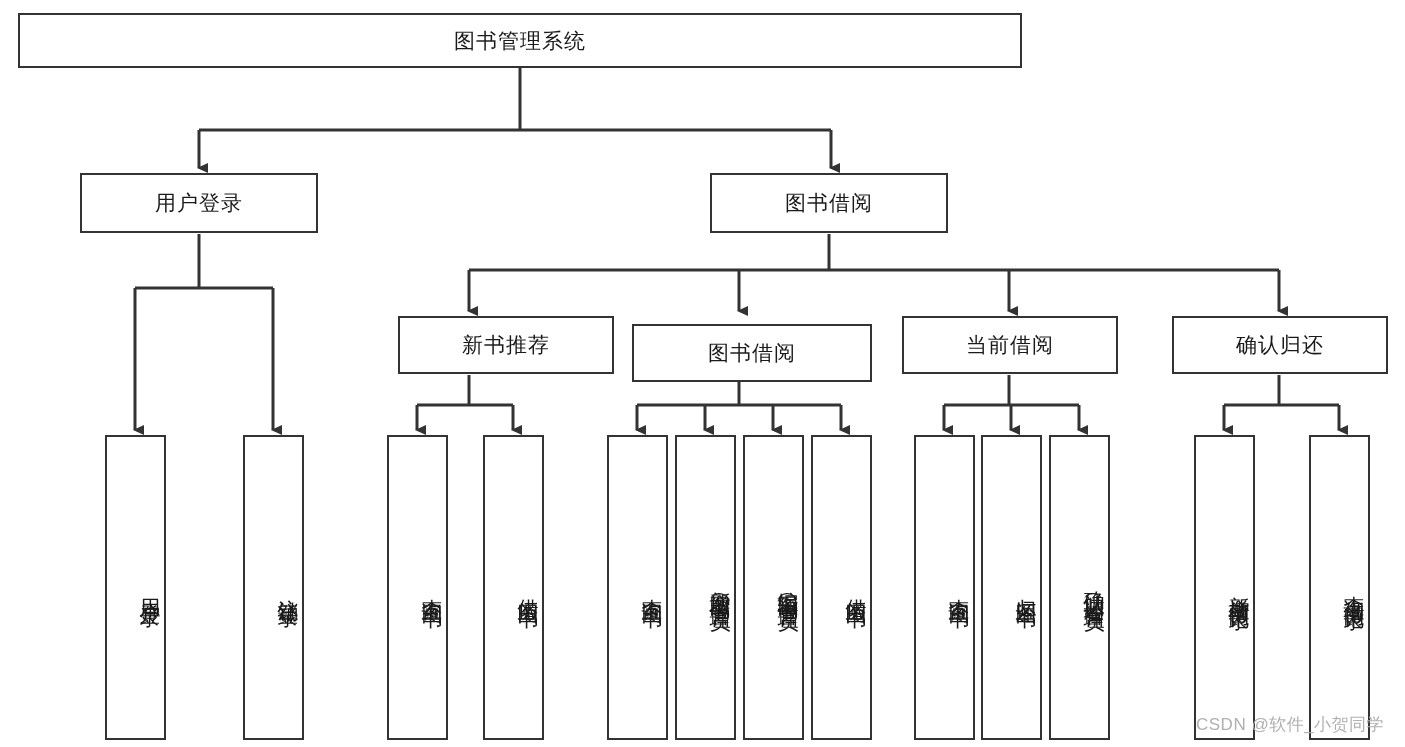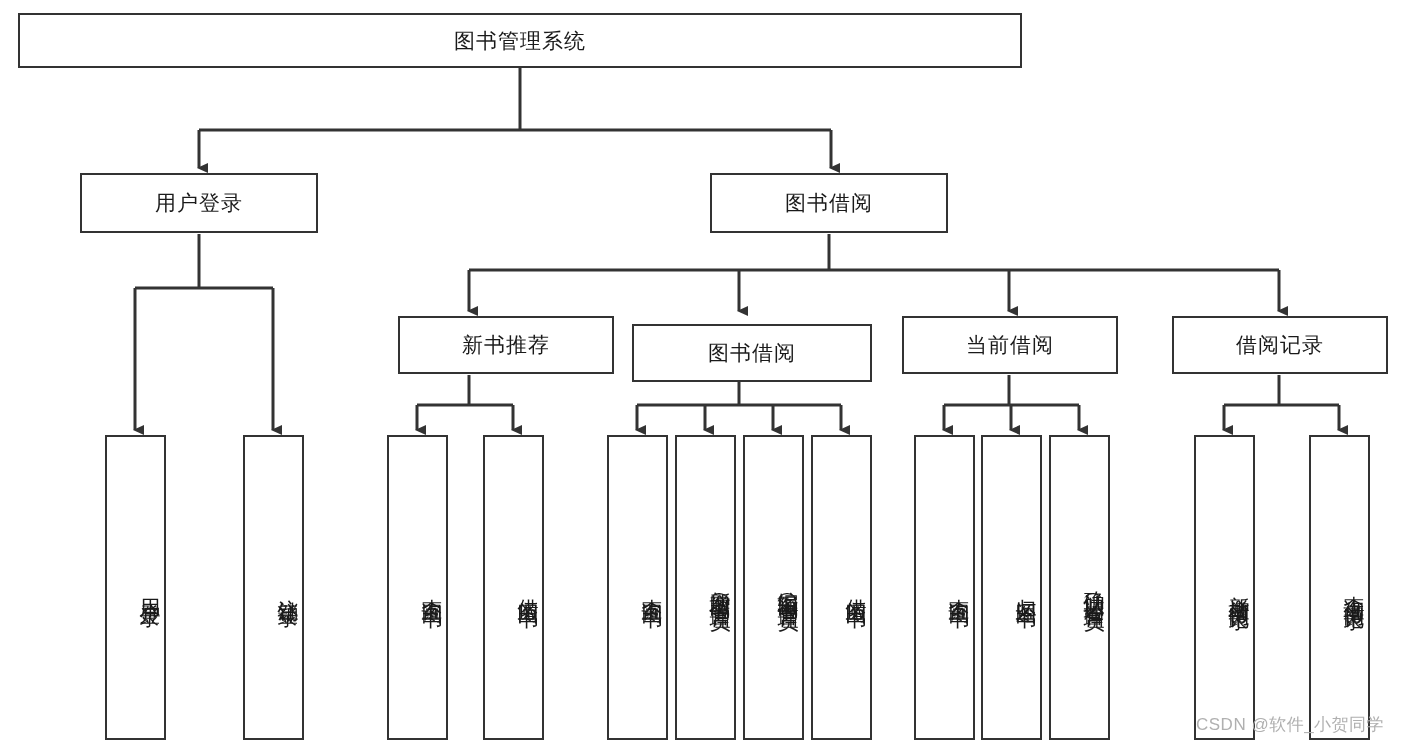--- a/index.html
+++ b/index.html
@@ -131,21 +131,21 @@
   <div class="node horizontal" style="left:362px; top:316px; width:216px; height:58px;margin-left:36px;">
     <span>新书推荐</span>
   </div>
   <div class="node horizontal" style="left:632px; top:324px; width:240px; height:58px;">
     <span>图书借阅</span>
   </div>
   <div class="node horizontal" style="left:902px; top:316px; width:216px; height:58px;">
     <span>当前借阅</span>
   </div>
   <div class="node horizontal" style="left:1172px; top:316px; width:216px; height:58px;">
-    <span>借阅记录</span>
+    <span>确认归还</span>
   </div>
 
   <div class="node vertical" style="left:105px; top:435px; width:61px; height:305px;">
     <span>用户登录</span>
   </div>
   <div class="node vertical" style="left:243px; top:435px; width:61px; height:305px;">
     <span>注销登录</span>
   </div>
 
   <div class="node vertical" style="left:387px; top:435px; width:61px; height:305px;">

